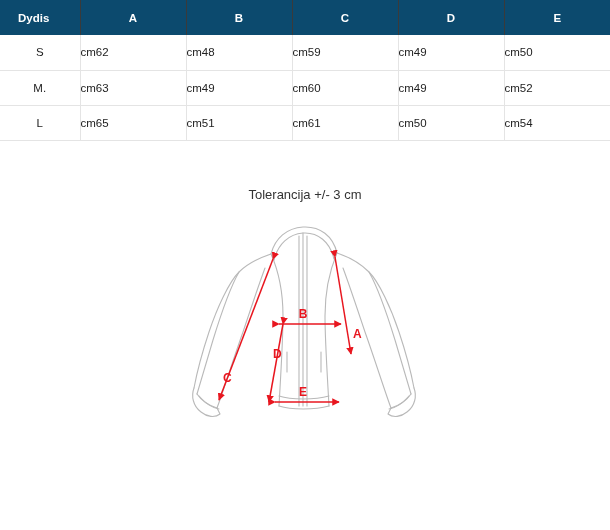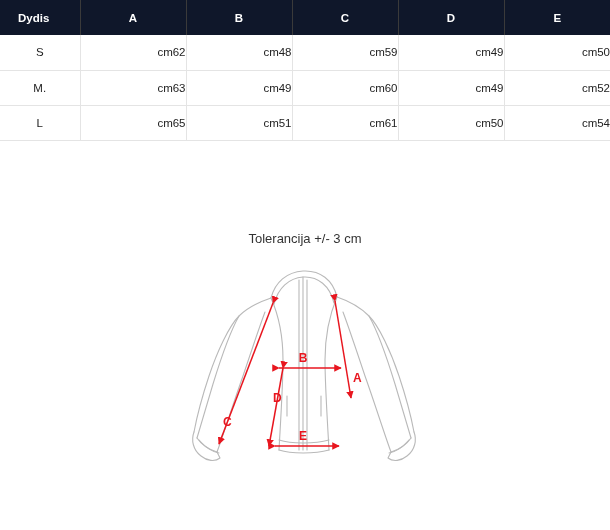--- a/index.html
+++ b/index.html
@@ -17,40 +17,40 @@
     overflow: hidden;
   }
 
   
   .size-table {
     width: 610px;
     border-collapse: collapse;
     table-layout: fixed;
   }
   .size-table thead th {
-    background: #0f172a;
+    background: #0c4a6e;
     color: #ffffff;
     font-size: 11.5px;
     font-weight: bold;
     height: 35px;
     padding: 0;
     text-align: center;
     border-right: 1px solid #3a3a3a;
     vertical-align: middle;
   }
   .size-table thead th:last-child { border-right: none; }
   .size-table thead th.first-col {
     text-align: left;
     padding-left: 18px;
   }
   .size-table tbody td {
     height: 35px;
     font-size: 11.5px;
     color: #222222;
-    text-align: right;
+    text-align: left;
     border-bottom: 1px solid #e4e4e4;
     border-right: 1px solid #e4e4e4;
     vertical-align: middle;
     background: #ffffff;
     padding: 0;
   }
   .size-table tbody td:last-child { border-right: none; }
   .size-table tbody tr td.first-col {
     text-align: center;
     color: #222222;
@@ -59,21 +59,21 @@
 
   
   col.c0 { width: 80px; }
   col.cx { width: 106px; }
 
   
   .tolerance {
     text-align: center;
     font-size: 13px;
     color: #333333;
-    margin-top: 90px;
+    margin-top: 46px;
   }
 
   
   .diagram-wrap {
     margin-top: 18px;
     display: flex;
     justify-content: center;
   }
   svg.jacket {
     display: block;

